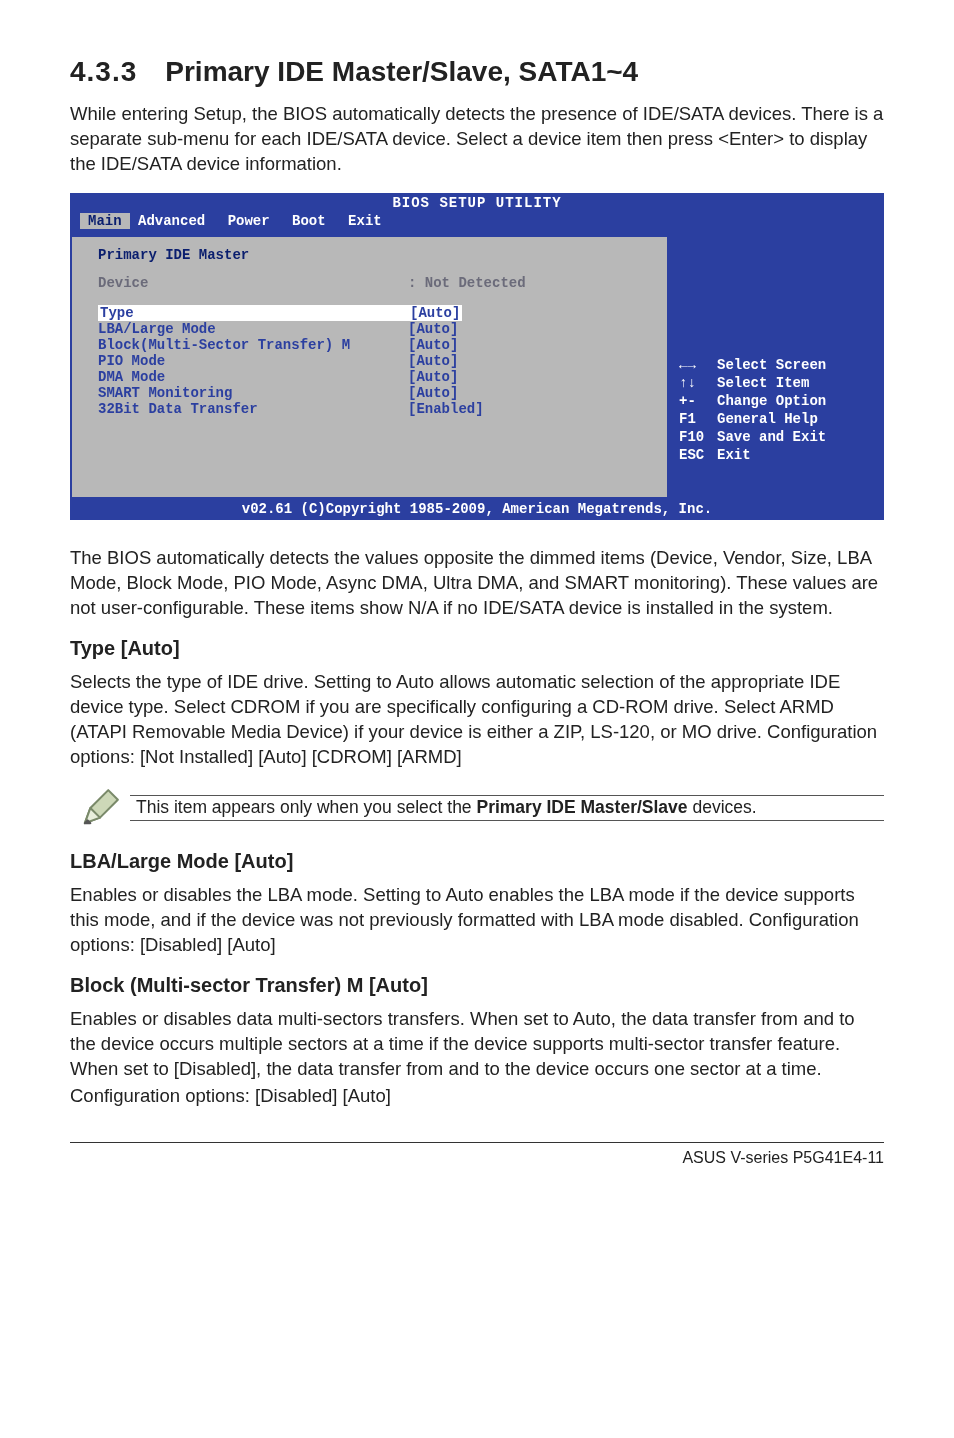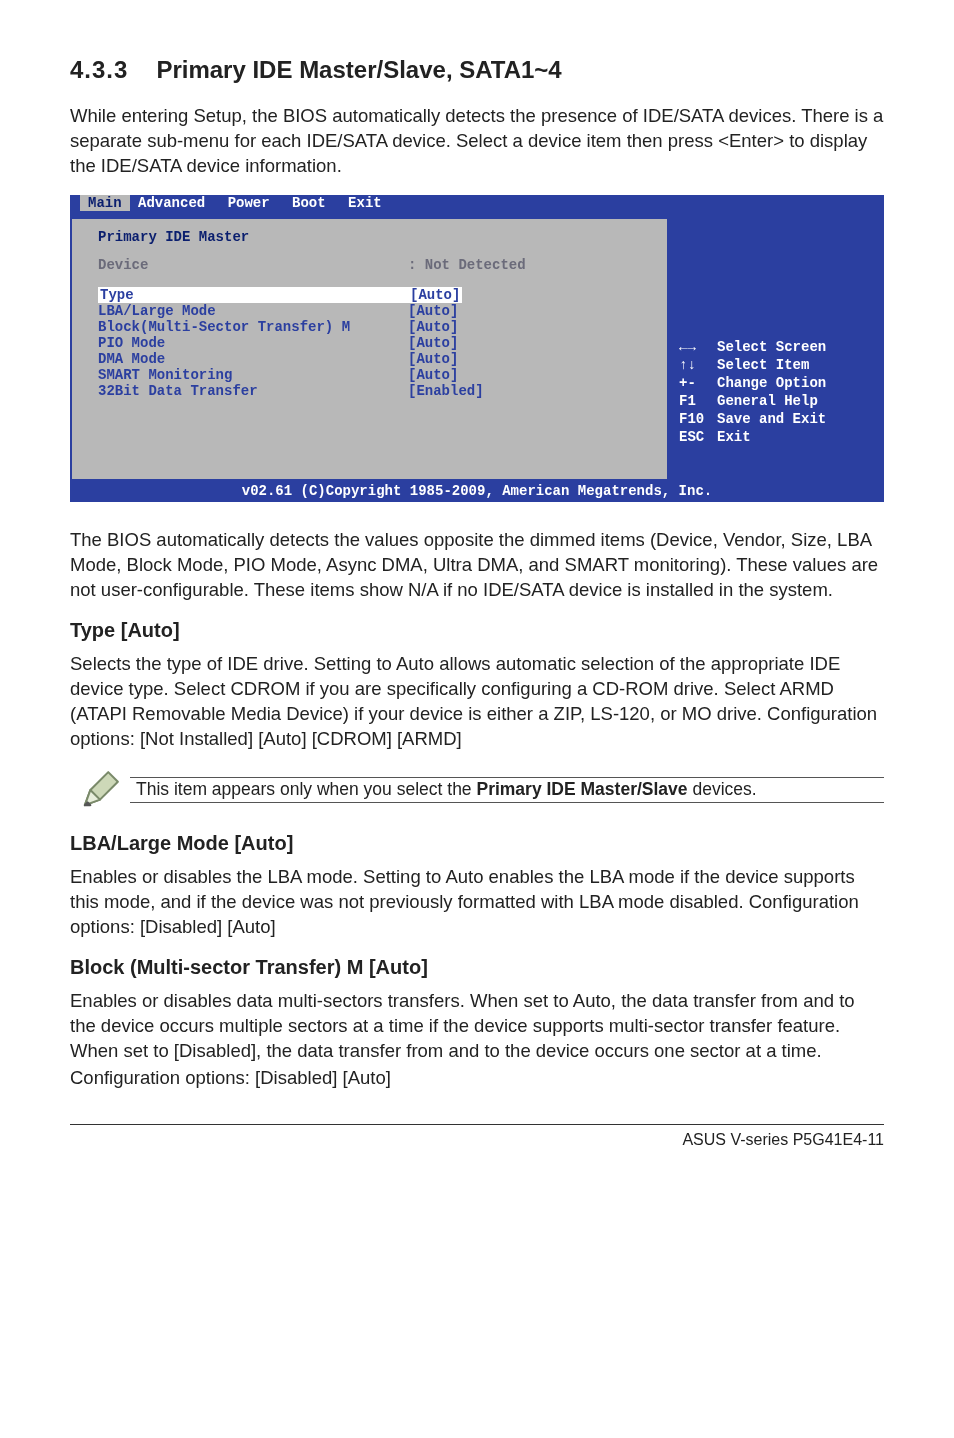--- a/index.html
+++ b/index.html
@@ -1,18 +1,18 @@
 <!DOCTYPE html>
 <html><head>
 <meta charset="utf-8">
 <style>
   * { box-sizing: border-box; margin: 0; padding: 0; }
   html, body { width: 954px; background: #fff; font-family: Arial, Helvetica, sans-serif; color: #222; }
   .page { padding: 56px 70px 40px 70px; }
-  h2.section { font-size: 24px; font-weight: bold; margin-bottom: 20px; }
+  h2.section { font-size: 28px; font-weight: bold; margin-bottom: 14px; }
   .sectno { letter-spacing: 1px; margin-right: 28px; }
   p.body { font-size: 18.5px; line-height: 1.35; margin-bottom: 16px; }
   h3.sub { font-size: 20px; font-weight: bold; margin-top: 6px; margin-bottom: 10px; }
   
   
   .bios { width: 100%; margin: 8px 0 26px 0; font-family: "Courier New", Courier, monospace; font-size: 14px; font-weight: bold; }
   .bios-head { background: #2b3fa0; color: #fff; padding: 2px 10px 2px 10px; display:flex; }
   .bios-head .utl { flex:1; text-align:center; letter-spacing:1px; }
   .bios-tabs { background:#2b3fa0; color:#fff; padding:0 10px 8px 10px; }
   .bios-tabs span { display:inline-block; padding:0 14px 0 0; }
@@ -42,20 +42,23 @@
 <body>
 
 <div class="page">
   <h2 class="section">
     <span class="sectno">4.3.3</span><span>Primary IDE Master/Slave, SATA1~4</span>
   </h2>
 
   <p class="body">While entering Setup, the BIOS automatically detects the presence of IDE/SATA devices. There is a separate sub-menu for each IDE/SATA device. Select a device item then press &lt;Enter&gt; to display the IDE/SATA device information.</p>
 
   <div class="bios">
+    <div class="bios-head">
+      <span class="utl">BIOS SETUP UTILITY</span>
+    </div>
     <div class="bios-tabs">
       <span class="active">Main</span>
       <span>Advanced</span>
       <span>Power</span>
       <span>Boot</span>
       <span>Exit</span>
     </div>
     <div class="bios-body">
       <div class="bios-left">
         <div class="hdr">Primary IDE Master</div>

